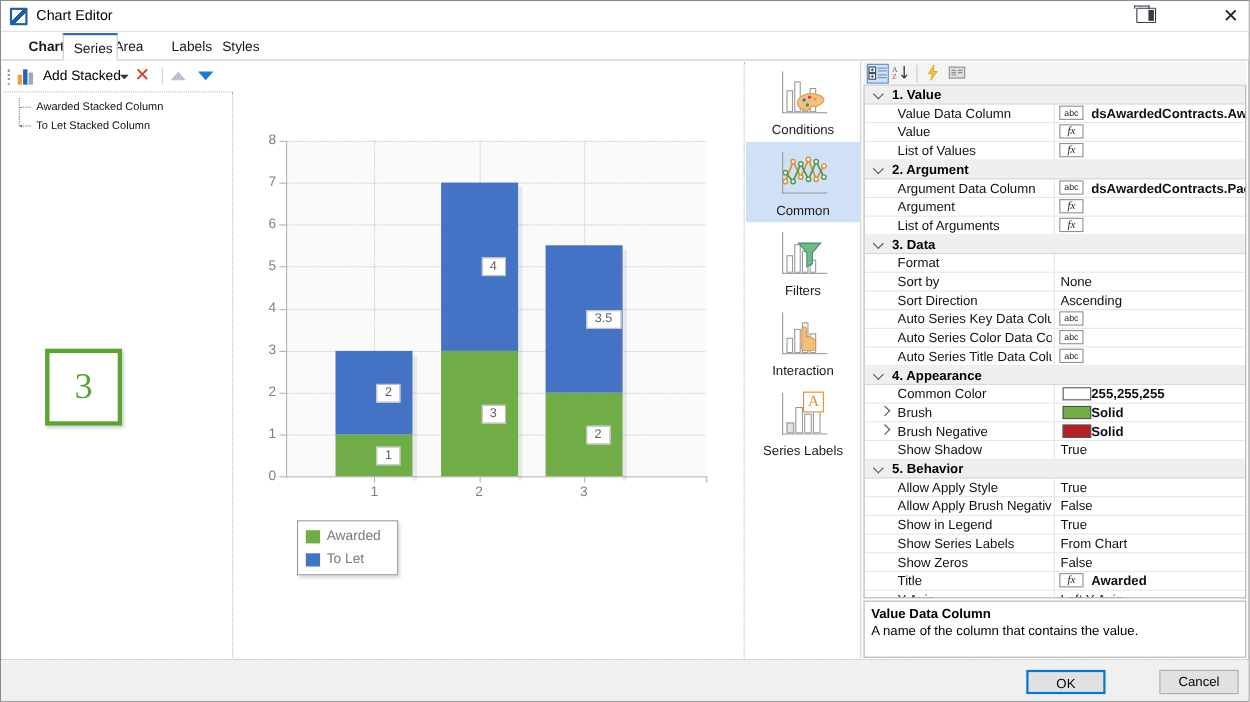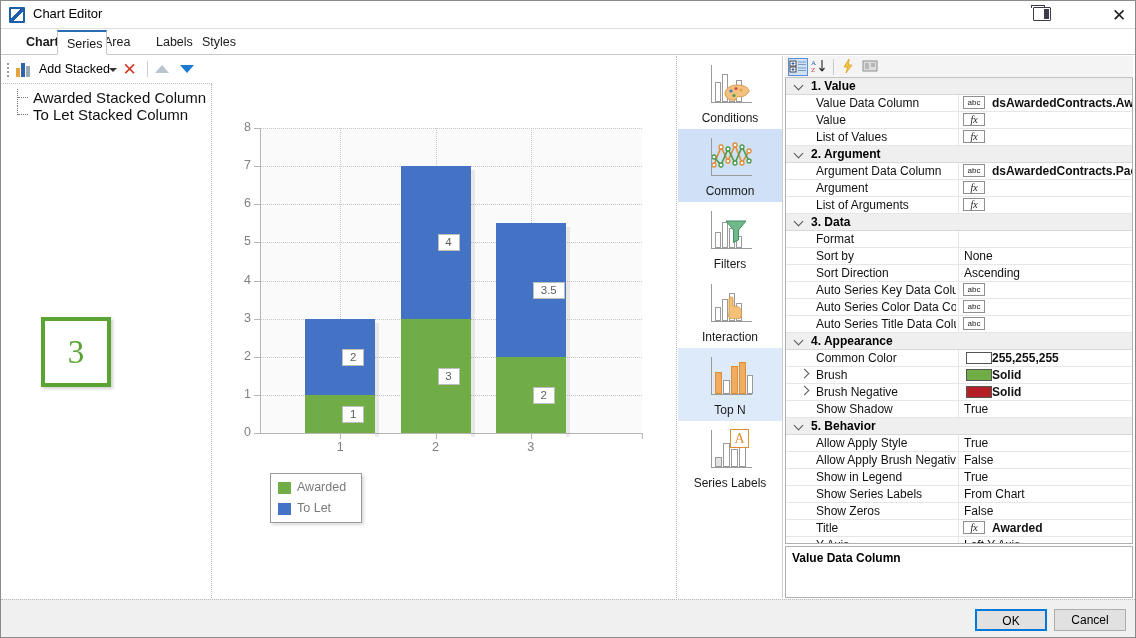--- a/index.html
+++ b/index.html
@@ -52,21 +52,21 @@
   .ic-del{position:absolute;left:118px;top:4px;width:17px;height:18px;color:#d13b28;
           font-size:17px;font-weight:bold;line-height:18px;text-align:center;
           font-family:"DejaVu Sans",sans-serif;}
   .tsep{position:absolute;left:144px;top:5px;width:1px;height:16px;background:#cfcfcf;}
   .ic-up,.ic-dn{position:absolute;top:9px;width:0;height:0;
         border-left:7px solid transparent;border-right:7px solid transparent;}
   .ic-up{left:152px;border-bottom:8px solid #b9c4cf;}
   .ic-dn{left:177px;border-top:8px solid #1a7ad4;}
   .serieslist{position:absolute;left:0;top:28px;width:209px;height:514px;
               border-right:1px dotted #bbb;box-sizing:border-box;}
-  .sitem{position:relative;height:17px;line-height:17px;padding-left:30px;font-size:15px;
+  .sitem{position:relative;height:17px;line-height:17px;padding-left:30px;font-size:10px;
          color:#111;white-space:nowrap;}
   .sitem:first-child{margin-top:5px;}
   .sitem .tline{position:absolute;left:14px;top:0;width:12px;height:100%;
      border-left:1px dotted #7a7a7a;}
   .sitem .tline:after{content:"";position:absolute;left:0;top:8px;width:10px;height:0;
      border-top:1px dotted #7a7a7a;}
   .sitem.last .tline{height:9px;}
 
   
   .anno3{position:absolute;left:38px;top:261px;width:70px;height:70px;
@@ -151,21 +151,21 @@
         border:1px solid #b0b0b0;box-sizing:border-box;padding:4px 6px;}
   .desc-t{font-weight:bold;font-size:12px;}
   .desc-b{font-size:12px;margin-top:1px;}
 
   
   .bottombar{position:absolute;left:0;top:598px;width:1134px;height:38px;background:#f0f0f0;
              border-top:1px dotted #bbb;box-sizing:border-box;}
   .btn{position:absolute;height:22px;line-height:20px;text-align:center;font-size:12px;
        background:#e1e1e1;border:1px solid #adadad;box-sizing:border-box;color:#000;}
   .btn.wizard{left:9px;top:9px;width:203px;}
-  .btn.ok{left:974px;top:9px;width:72px;background:#e1e1e1;border:2px solid #0078d7;}
+  .btn.ok{left:932px;top:9px;width:72px;background:#e1e1e1;border:2px solid #0078d7;}
   .btn.cancel{left:1053px;top:9px;width:72px;}
 </style>
 </head>
 <body>
 
 <div class="app">
 
   <div class="titlebar">
     <div class="tb-icon"></div>
     <div class="tb-title">Chart Editor</div>
@@ -358,32 +358,20 @@
         <i style="left:16px;height:22px;width:6px;"></i>
         <i style="left:23px;height:28px;width:6px;"></i>
         <i style="left:30px;height:18px;width:6px;"></i>
         <svg width="26" height="26" viewBox="0 0 26 26" style="position:absolute;left:14px;top:12px;">
           <path d="M9 20V6a2 2 0 0 1 4 0v7h1.5a8 8 0 0 1 7 4.5V22a4 4 0 0 1-4 4h-5c-2 0-3-1-4-2.5z" fill="#f3c07a" stroke="#d89b4a" stroke-width="1"></path>
         </svg>
       </div>
       <div class="rlabel">Interaction</div>
     </div>
 
-    <div class="railitem sel2">
-      <div class="rico bargroup">
-        <div class="axisL"></div>
-          <div class="axisB"></div>
-        <i class="fill" style="left:9px;height:22px;width:7px;"></i>
-        <i style="left:17px;height:14px;width:7px;"></i>
-        <i class="fill" style="left:25px;height:28px;width:7px;"></i>
-        <i class="fill" style="left:33px;height:32px;width:7px;"></i>
-        <i style="left:41px;height:19px;width:6px;"></i>
-      </div>
-      <div class="rlabel">Top N</div>
-    </div>
 
     <div class="railitem">
       <div class="rico bargroup">
         <div class="axisL"></div>
           <div class="axisB"></div>
         <i style="left:9px;height:10px;width:7px;background:#e3e3e3;"></i>
         <i style="left:17px;height:24px;width:7px;"></i>
         <i style="left:25px;height:18px;width:7px;"></i>
         <i style="left:33px;height:28px;width:7px;"></i>
         <div style="position:absolute;left:24px;top:2px;width:19px;height:19px;border:1.6px solid #e08d34;background:#fff;box-sizing:border-box;color:#e08d34;font-size:14px;line-height:17px;text-align:center;font-family:'Liberation Serif',serif;">A</div>
@@ -564,20 +552,21 @@
         </div>
         <div class="grow">
           <span class="gname">Y Axis</span>
           <span class="gsplit"></span>
           <span class="gval">Left Y Axis</span>
         </div>
       </div>
 
     <div class="desc">
       <div class="desc-t">Value Data Column</div>
+      <div class="desc-b">A name of the column that contains the value.</div>
     </div>
   </div>
 
   <div class="bottombar">
     <div class="btn ok">OK</div>
     <div class="btn cancel">Cancel</div>
   </div>
 
 </div>
 

